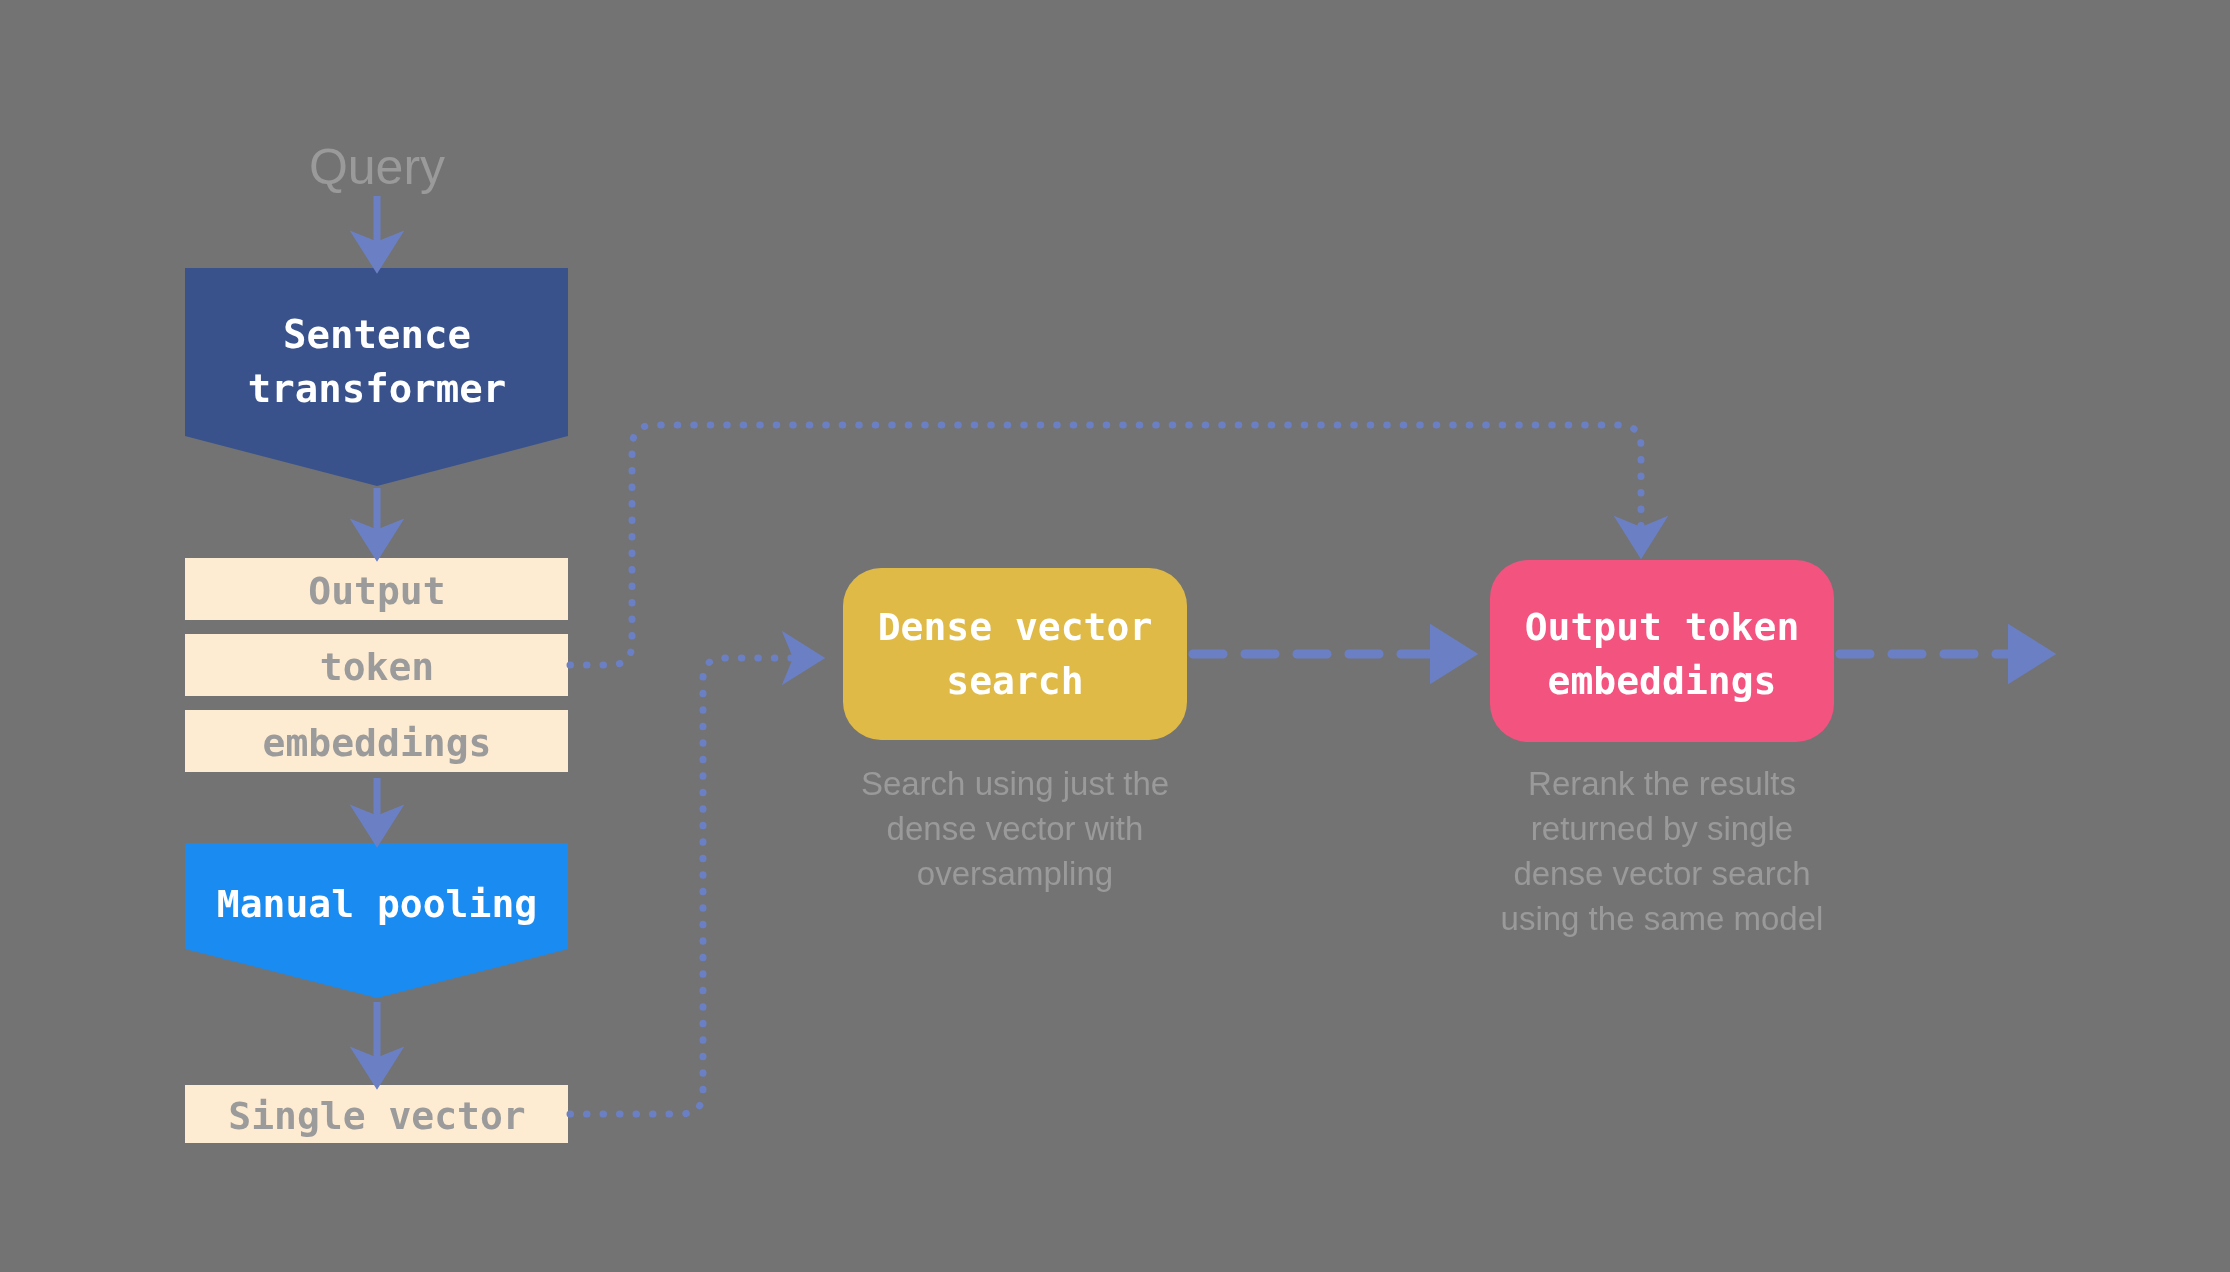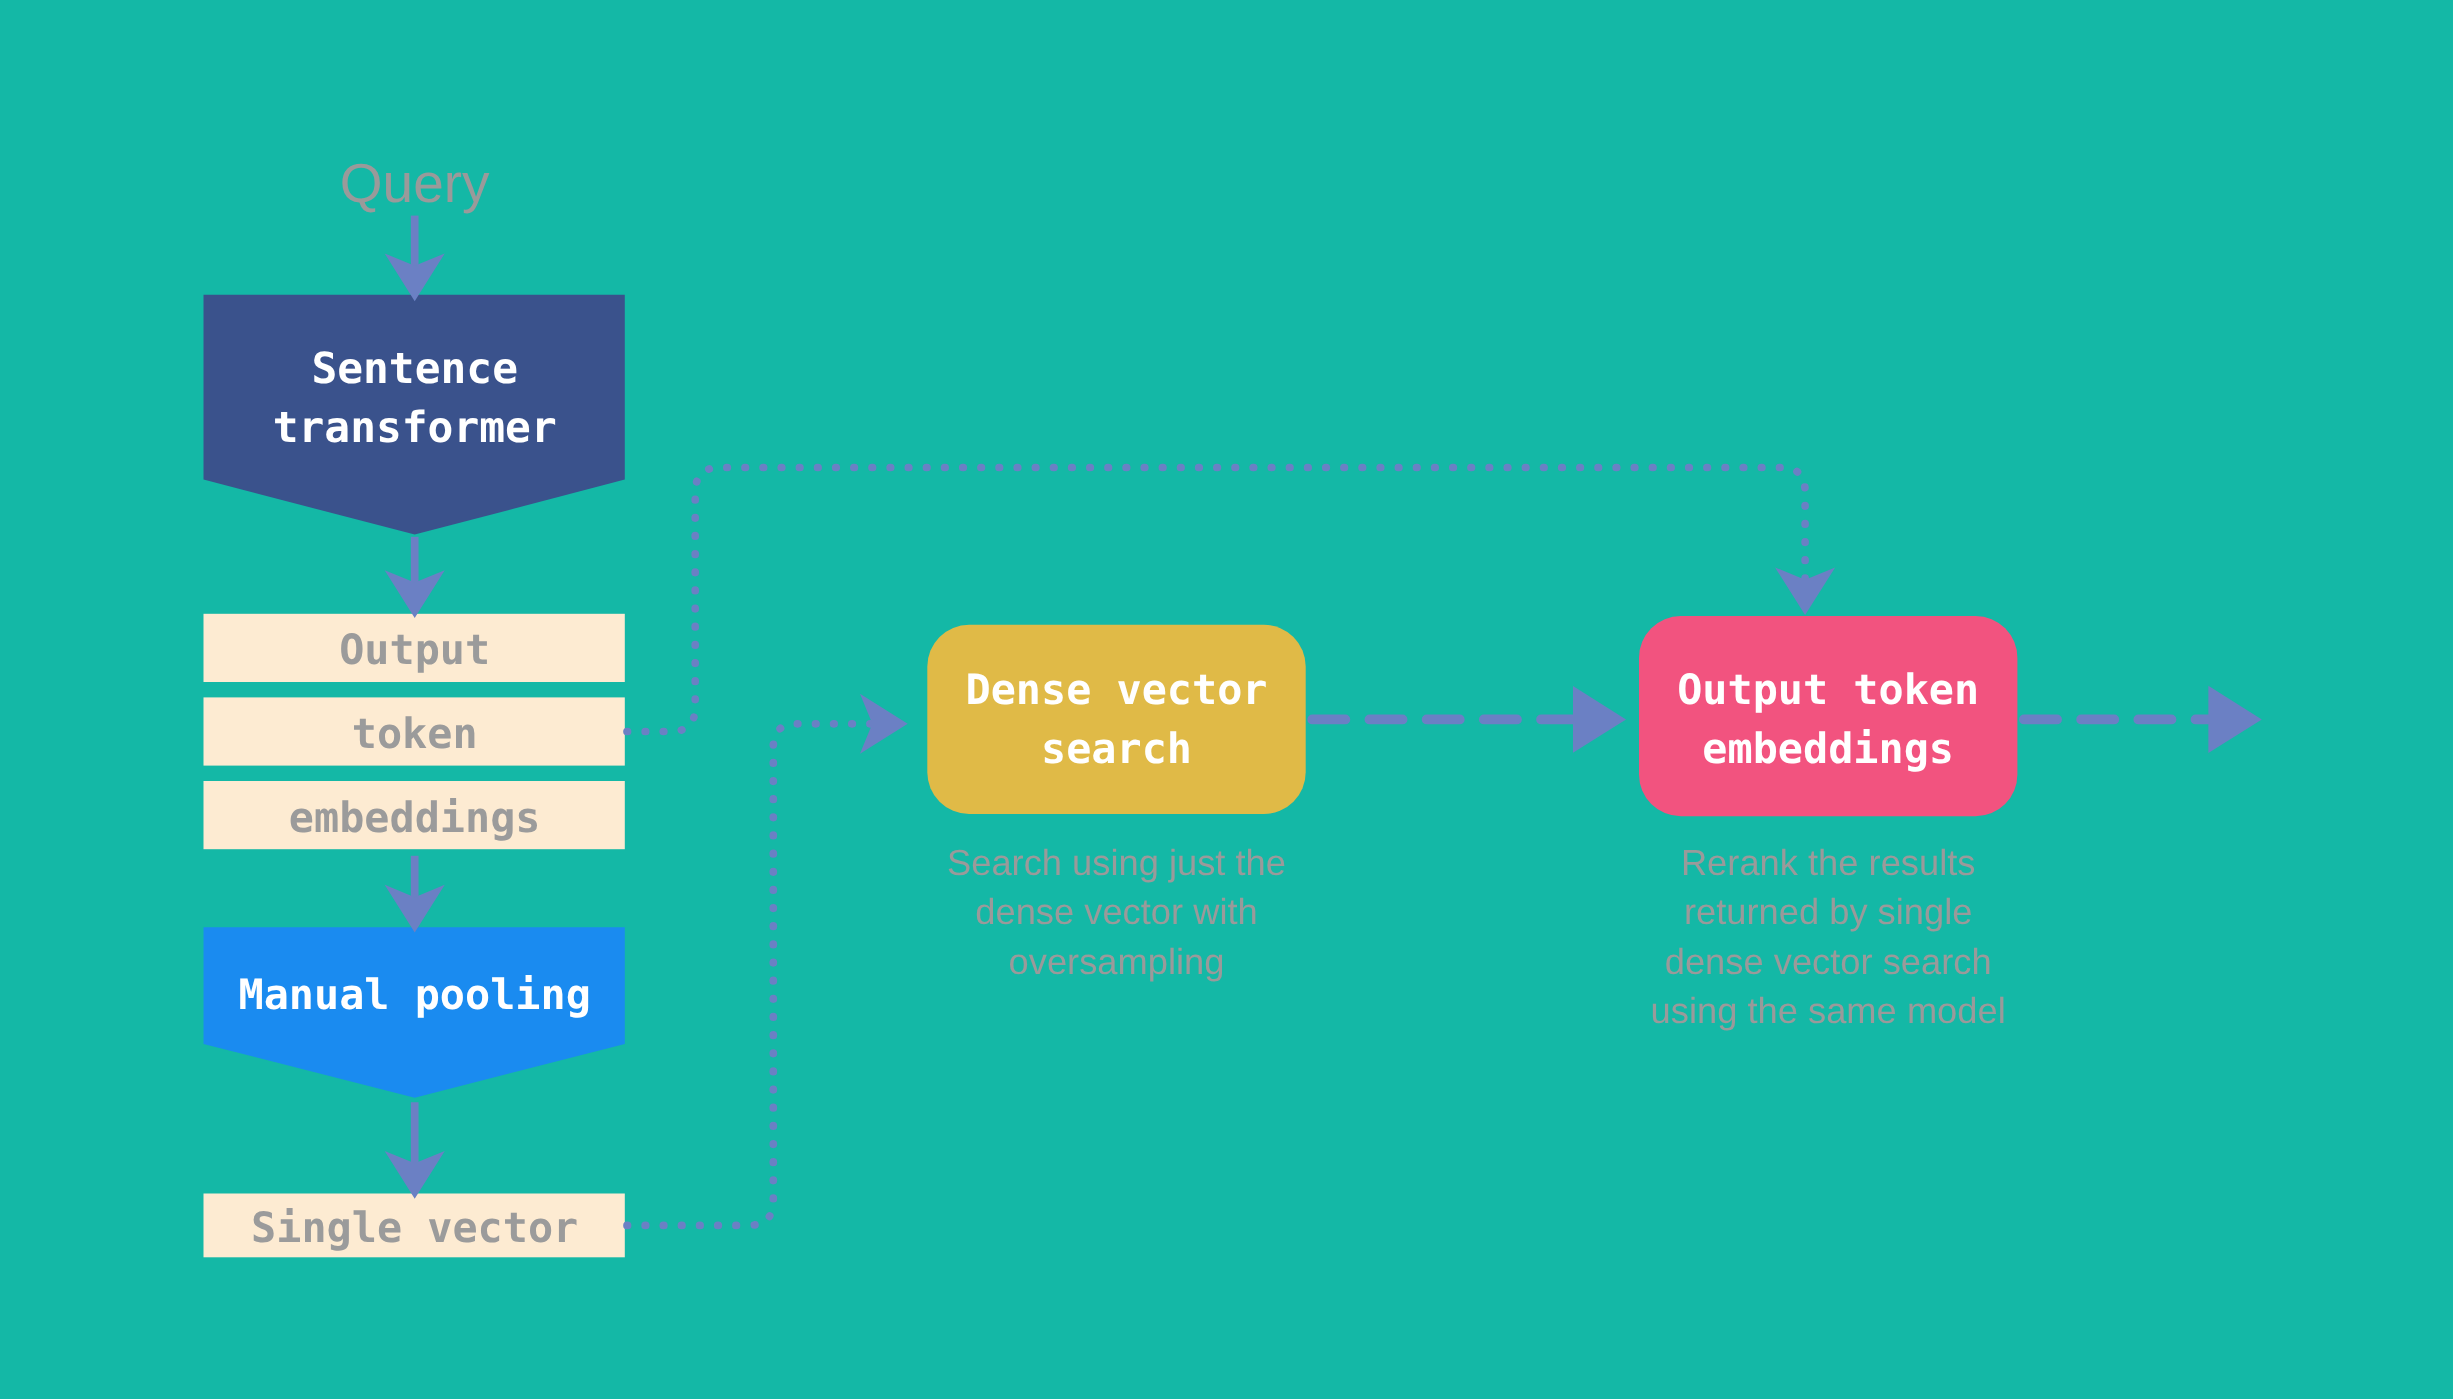--- a/index.html
+++ b/index.html
@@ -1,18 +1,18 @@
 <!DOCTYPE html>
 <html><head>
 <meta charset="utf-8">
 <style>
   html,body{margin:0;padding:0;background:#ffffff;}
   body{width:2230px;height:1272px;overflow:hidden;
        font-family:"Liberation Sans", sans-serif;}
-  #stage{position:relative;width:2230px;height:1272px;background:#14b8a6;}
+  #stage{position:relative;width:2230px;height:1272px;background:#737373;}
   svg.canvas{position:absolute;inset:0;width:2230px;height:1272px;}
   .mono{font-family:"DejaVu Sans Mono","Liberation Mono",monospace;}
   .sans{font-family:"Liberation Sans", sans-serif;}
   text{white-space:pre;}
 </style>
 </head>
 <body>
 
 <div id="stage">
 

